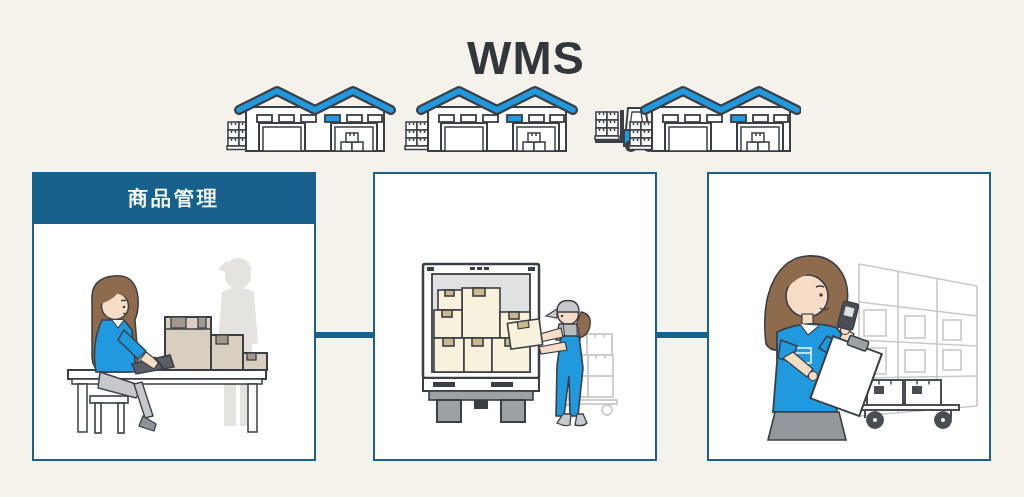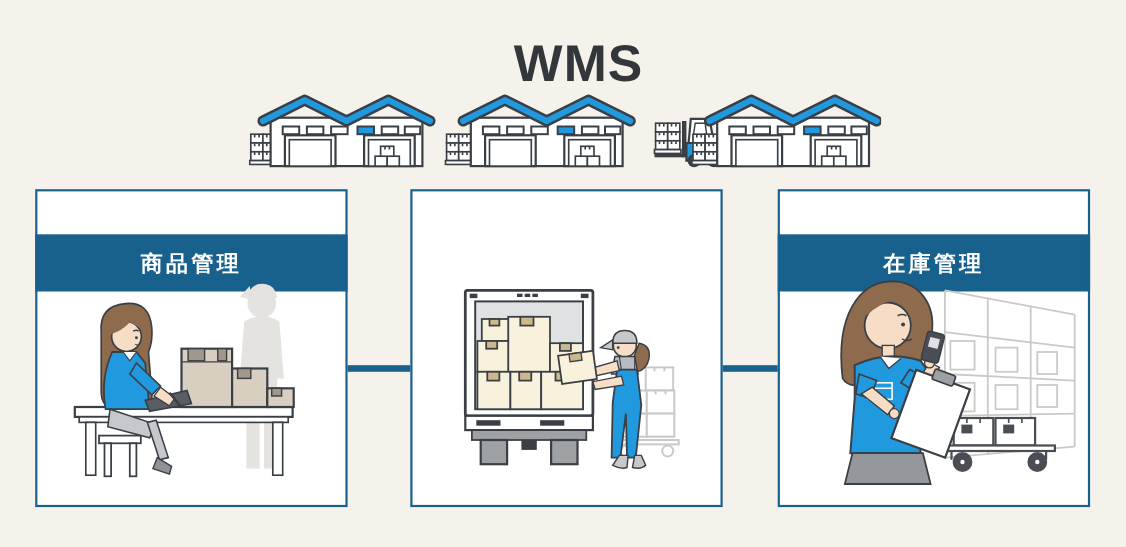--- a/index.html
+++ b/index.html
@@ -11,21 +11,21 @@
     position:absolute;top:22px;left:0;width:100%;margin:14px;text-align:center;
     font-size:47px;line-height:44px;font-weight:700;color:#33373B;letter-spacing:1px;
   }
   .warehouse-row{position:absolute;left:226px;top:85px;width:575px;height:70px;}
   .card{position:absolute;top:172px;width:284px;height:289px;background:#fff;}
   .card::after{content:"";position:absolute;inset:0;border:2px solid #17618C;pointer-events:none;}
   .card.c1{left:32px}.card.c2{left:373px}.card.c3{left:707px}
   .card-header{
     position:absolute;top:0;left:0;right:0;height:52px;background:#17618C;
     display:flex;align-items:center;justify-content:center;
-    color:#fff;font-size:20px;font-weight:700;letter-spacing:3px;margin-top:41px;
+    color:#fff;font-size:20px;font-weight:700;letter-spacing:3px;
   }
   .card-body{position:absolute;top:52px;left:2px;right:2px;bottom:2px;}
   .scene{width:100%;height:100%;display:block;}
   .connector{position:absolute;top:332px;height:6px;background:#17618C;}
   .connector.k1{left:316px;width:57px;}
   .connector.k2{left:657px;width:50px;}
 </style>
 </head>
 <body>
 
@@ -224,23 +224,20 @@
           </g>
           <path d="M190,118 L164,123 l2,7 L192,126 z" fill="#F8DDC6" stroke="#3A3F45" stroke-width="1.2"></path>
           <path d="M188,190 l-6,9 q8,4 13,2 l1,-11 z" fill="#C7C8CB" stroke="#3A3F45" stroke-width="1.3"></path>
           <path d="M202,190 l-2,11 q8,2 12,-2 l-4,-9 z" fill="#C7C8CB" stroke="#3A3F45" stroke-width="1.3"></path>
         </g>
       </svg>
     </div>
   </div>
 
   <div class="card c3">
-    <div class="card-header">
-      <span>在庫管理</span>
-    </div>
     <div class="card-body">
       <svg class="scene" viewBox="0 0 280 235">
 
         <g fill="none" stroke="#C9C9C7" stroke-width="1.6">
           <path d="M150,40 L268,62 M150,78 L268,92 M150,116 L268,122 M150,154 L268,152 M150,192 L268,182"></path>
           <path d="M150,40 V192 M189,47 V189 M228,54 V186 M268,62 V182"></path>
           <rect x="155" y="86" width="22" height="26"></rect>
             <rect x="196" y="92" width="20" height="22"></rect>
             <rect x="234" y="96" width="18" height="20"></rect>
           <rect x="155" y="124" width="22" height="26"></rect>

